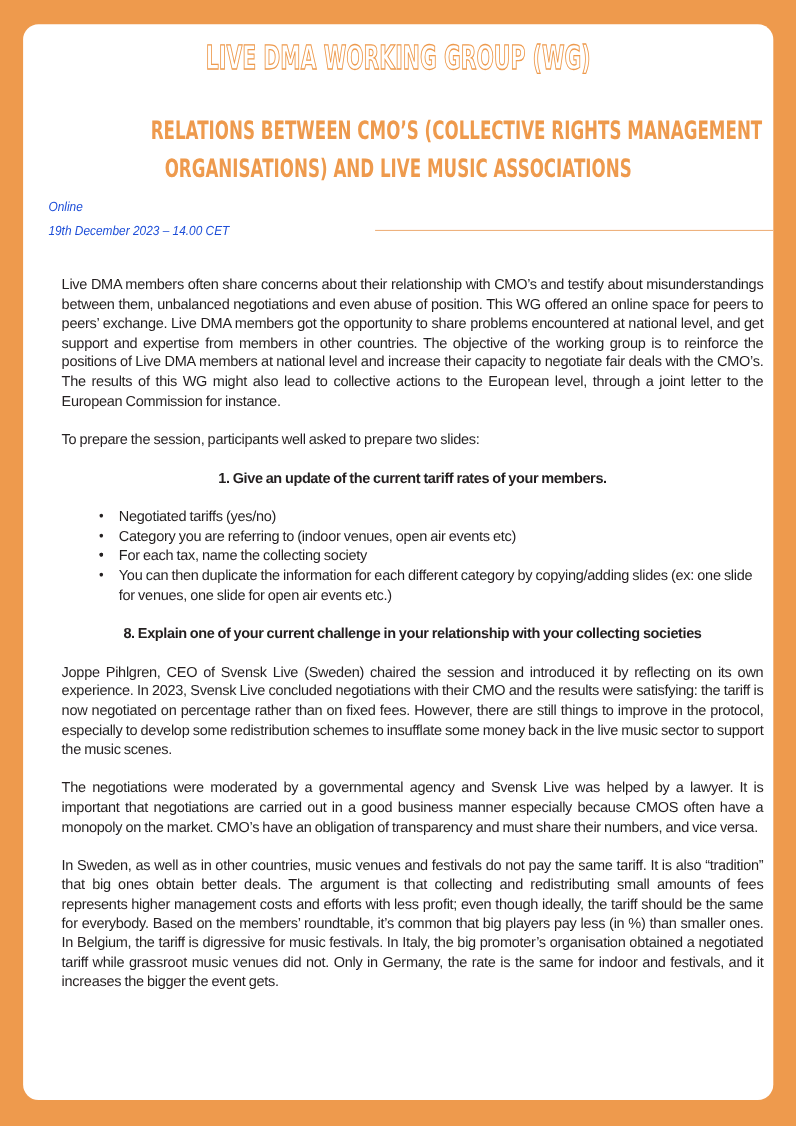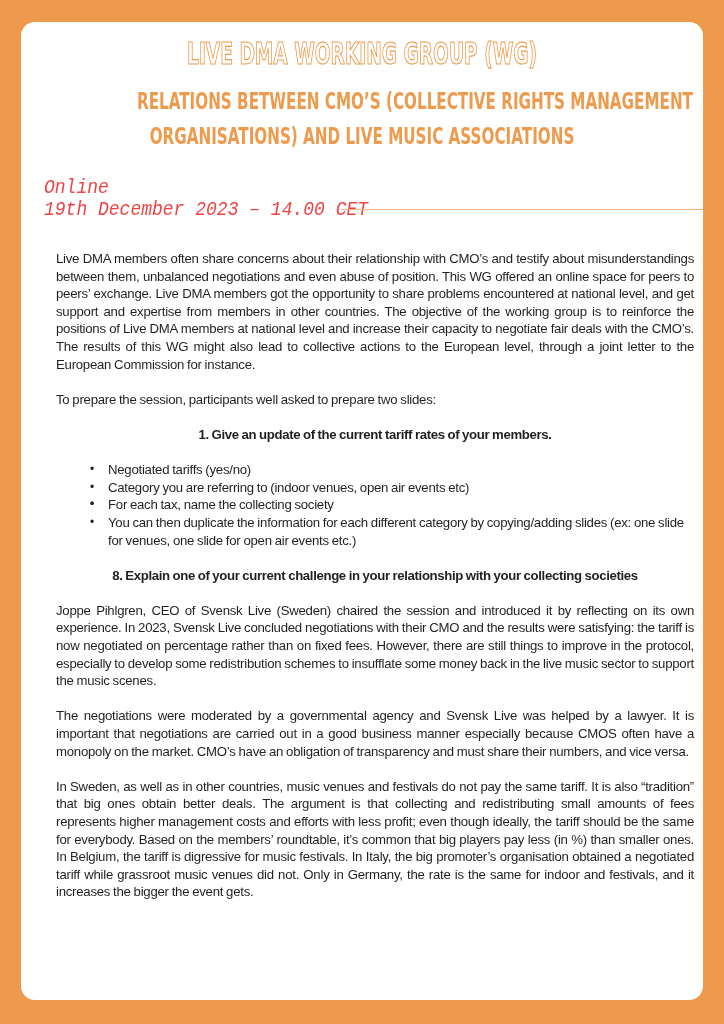--- a/index.html
+++ b/index.html
@@ -43,44 +43,44 @@
       letter-spacing: 0px;
       color: transparent;
       -webkit-text-stroke: 1.2px #EE9A4D;
       transform: scaleX(0.62);
       transform-origin: center;
       white-space: nowrap;
       line-height: 34px;
     }
     .subtitle {
       position: absolute;
-      top: 62px;
+      top: 80px;
       left: 0;
       width: 682px;
       text-align: center;
       color: #EE9A4D;
       font-family: "DejaVu Sans", sans-serif;
       font-weight: bold;
       font-size: 23px;
       line-height: 35px;
     }
     .subtitle .line {
       display: block;
       white-space: nowrap;
       transform: scaleX(0.66);
       transform-origin: center;
     }
     .meta {
       position: absolute;
       left: 23px;
       top: 155px;
-      font-family: Liberation Mono, monospace;
+      font-family: Liberation Sans, sans-serif;
       font-style: italic;
-      font-size: 20px;
-      color: #ef4444;
+      font-size: 12px;
+      color: #1d4ed8;
       line-height: 22px;
     }
     .meta div {
       transform: scaleX(0.9);
       transform-origin: left;
       white-space: nowrap;
     }
     .meta-rule {
       position: absolute;
       left: 320px;

